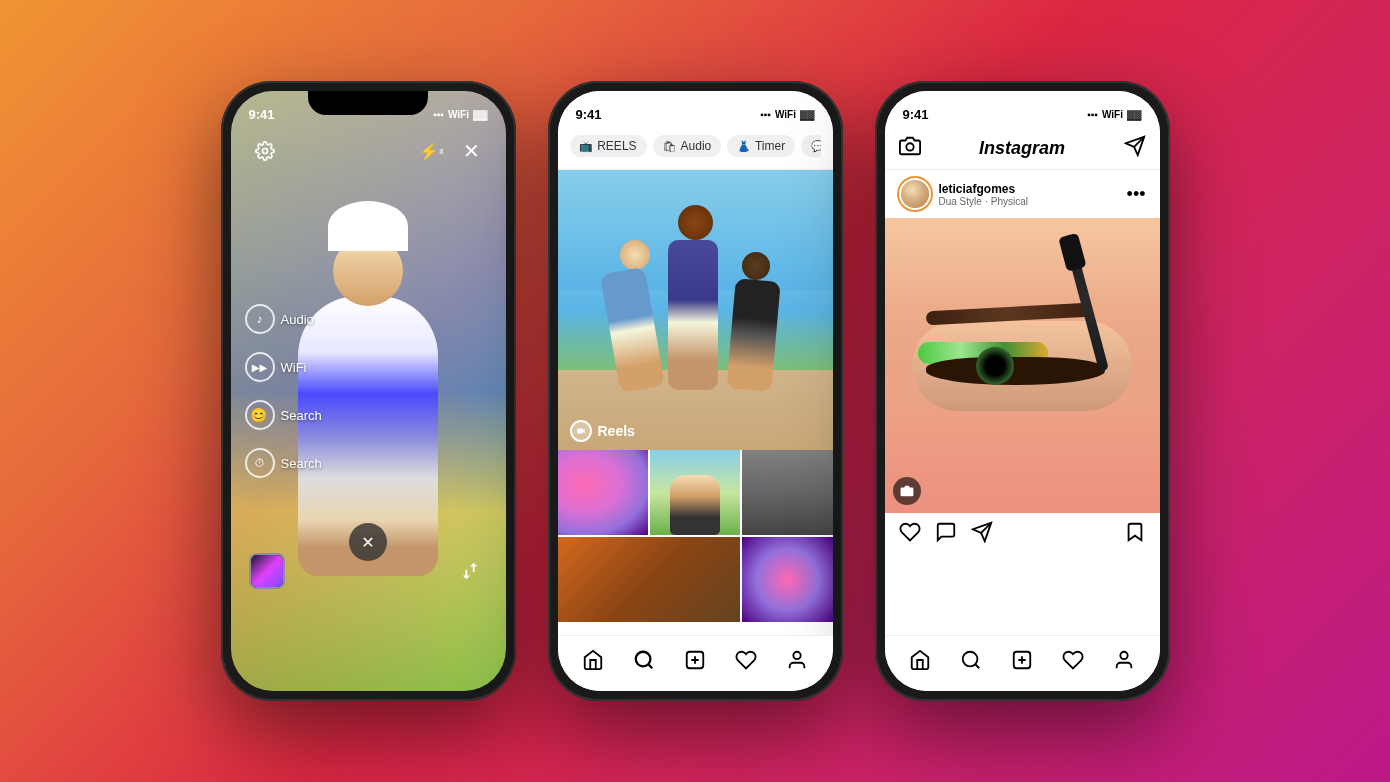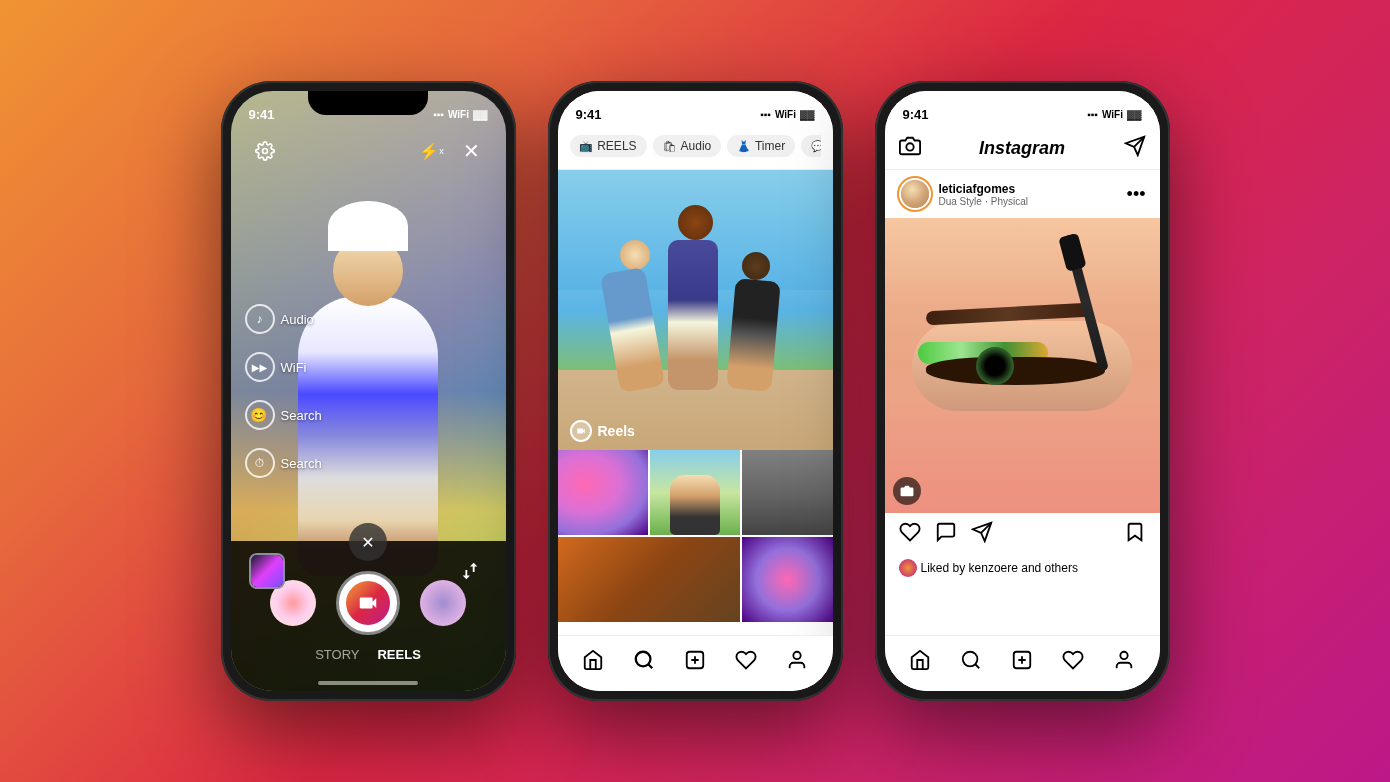--- a/index.html
+++ b/index.html
@@ -543,38 +543,20 @@
     <div class="gallery-thumb" style="z-index:6;">
       <div style="width:100%;height:100%;background:linear-gradient(135deg,#1a1a2e,#e040fb,#7c4dff);border-radius:6px;"></div>
     </div>
 
     <div class="flip-btn" style="z-index:6;">
       <svg width="22" height="22" viewBox="0 0 24 24" fill="white">
         <path d="M20 7l-4-4-4 4h3v6h2V7h3zm-8 10H9v-6H7v6H4l4 4 4-4z"></path>
       </svg>
     </div>
 
-    <div class="cam-bottom">
-      <div class="capture-row">
-        <div class="filter-btn filter-btn-1"></div>
-        <div class="capture-btn">
-          <div class="capture-inner">
-            <svg width="22" height="22" viewBox="0 0 24 24" fill="white">
-              <path d="M17 10.5V7c0-.55-.45-1-1-1H4c-.55 0-1 .45-1 1v10c0 .55.45 1 1 1h12c.55 0 1-.45 1-1v-3.5l4 4v-11l-4 4z"></path>
-            </svg>
-          </div>
-        </div>
-        <div class="filter-btn filter-btn-2"></div>
-      </div>
-      <div class="mode-row">
-        <span class="mode-label">STORY</span>
-        <span class="mode-label active">REELS</span>
-      </div>
-      <div class="home-indicator"></div>
-    </div>
   </div>
 </div>
 
 <div class="phone">
   <div class="phone-inner">
     <div class="phone2-screen">
       <div class="notch" style="background:#fff;"></div>
 
       <div class="status-bar dark">
         <span class="status-time">9:41</span>
@@ -786,26 +768,20 @@
               <polygon points="22 2 15 22 11 13 2 9 22 2"></polygon>
           </svg>
         </div>
         <div class="post-action-icon bookmark">
           <svg width="22" height="22" viewBox="0 0 24 24" fill="none" stroke="black" stroke-width="2">
             <path d="M19 21l-7-5-7 5V5a2 2 0 0 1 2-2h10a2 2 0 0 1 2 2z"></path>
           </svg>
         </div>
       </div>
 
-      <div class="post-likes">
-        <span style="display:inline-flex;align-items:center;gap:4px;">
-          <span style="width:18px;height:18px;border-radius:50%;background:radial-gradient(circle,#f09433,#bc1888);display:inline-block;"></span>
-          <span>Liked by kenzoere and others</span>
-        </span>
-      </div>
 
 
       <div class="bottom-nav">
         <div class="nav-icon">
           <svg width="22" height="22" viewBox="0 0 24 24" fill="none" stroke="black" stroke-width="2">
             <path d="M3 9l9-7 9 7v11a2 2 0 0 1-2 2H5a2 2 0 0 1-2-2z"></path>
               <polyline points="9 22 9 12 15 12 15 22"></polyline>
           </svg>
         </div>
         <div class="nav-icon">

